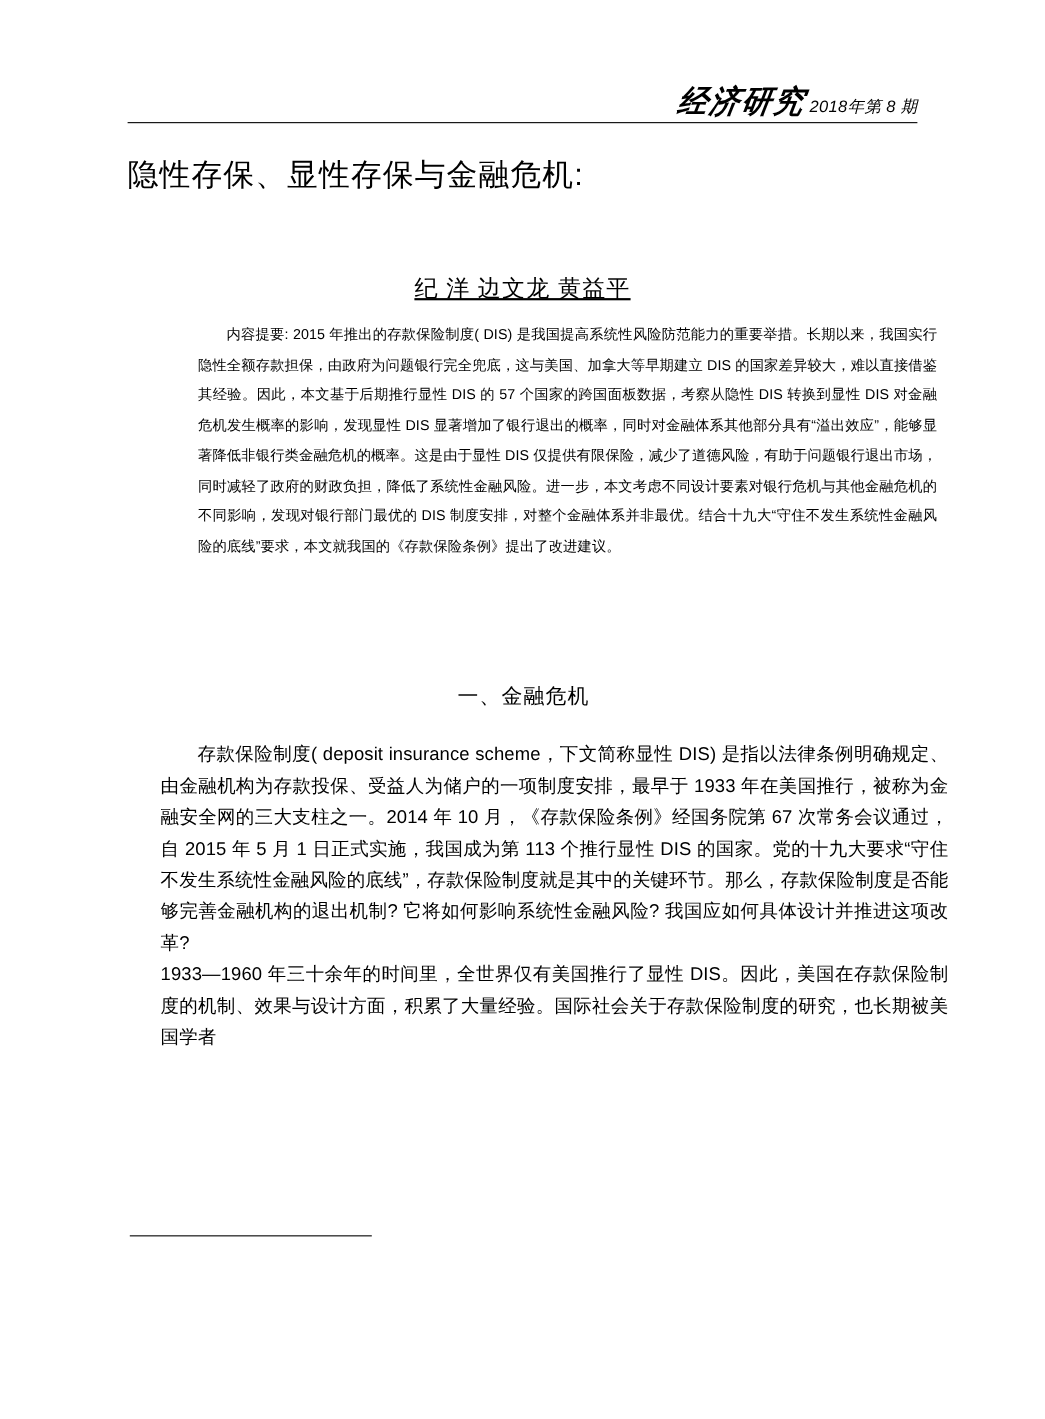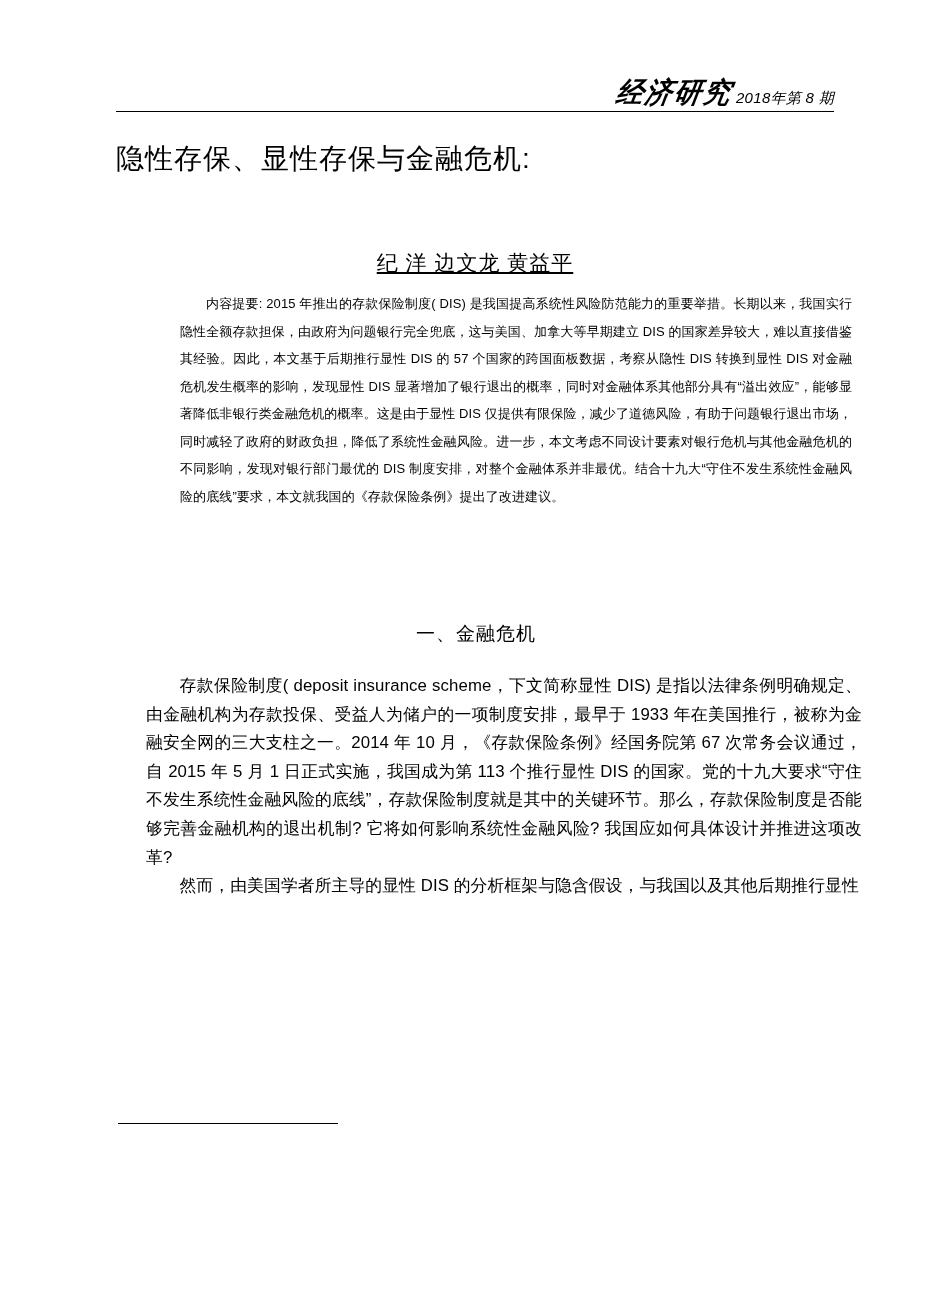--- a/index.html
+++ b/index.html
@@ -192,18 +192,18 @@
 
   <div class="abstract">
     <p>内容提要: 2015 年推出的存款保险制度( DIS) 是我国提高系统性风险防范能力的重要举措。长期以来，我国实行隐性全额存款担保，由政府为问题银行完全兜底，这与美国、加拿大等早期建立 DIS 的国家差异较大，难以直接借鉴其经验。因此，本文基于后期推行显性 DIS 的 57 个国家的跨国面板数据，考察从隐性 DIS 转换到显性 DIS 对金融危机发生概率的影响，发现显性 DIS 显著增加了银行退出的概率，同时对金融体系其他部分具有“溢出效应”，能够显著降低非银行类金融危机的概率。这是由于显性 DIS 仅提供有限保险，减少了道德风险，有助于问题银行退出市场，同时减轻了政府的财政负担，降低了系统性金融风险。进一步，本文考虑不同设计要素对银行危机与其他金融危机的不同影响，发现对银行部门最优的 DIS 制度安排，对整个金融体系并非最优。结合十九大“守住不发生系统性金融风险的底线”要求，本文就我国的《存款保险条例》提出了改进建议。</p>
   </div>
 
 
   <div class="section-heading">一、金融危机</div>
 
   <div class="body">
     <p>存款保险制度( deposit insurance scheme，下文简称显性 DIS) 是指以法律条例明确规定、由金融机构为存款投保、受益人为储户的一项制度安排，最早于 1933 年在美国推行，被称为金融安全网的三大支柱之一。2014 年 10 月，《存款保险条例》经国务院第 67 次常务会议通过，自 2015 年 5 月 1 日正式实施，我国成为第 113 个推行显性 DIS 的国家。党的十九大要求“守住不发生系统性金融风险的底线”，存款保险制度就是其中的关键环节。那么，存款保险制度是否能够完善金融机构的退出机制? 它将如何影响系统性金融风险? 我国应如何具体设计并推进这项改革?</p>
-    <p>然而，由美国学者所主导的显性 DIS 的分析框架与隐含假设，与我国以及其他后期推行显性</p>
+    <p class="noindent">1933—1960 年三十余年的时间里，全世界仅有美国推行了显性 DIS。因此，美国在存款保险制度的机制、效果与设计方面，积累了大量经验。国际社会关于存款保险制度的研究，也长期被美国学者</p>
   </div>
 
   <div class="footnote-rule"></div>
 
 </div>
 
 </body></html>

